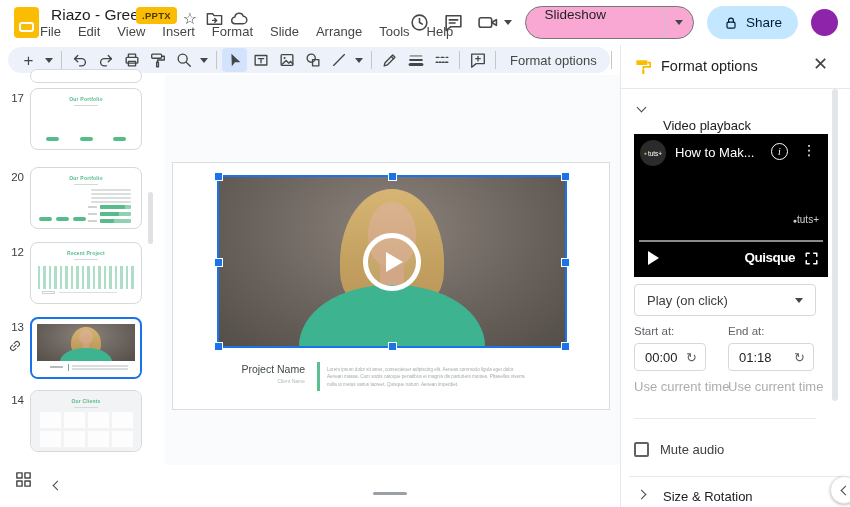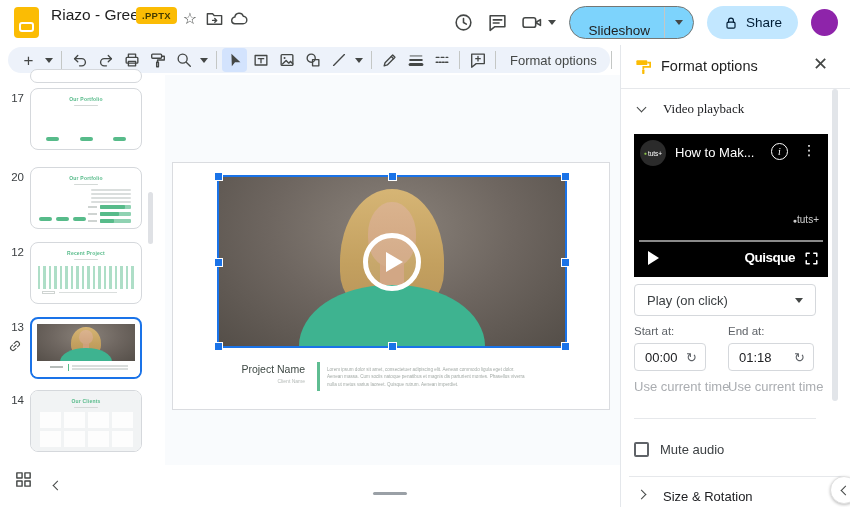--- a/index.html
+++ b/index.html
@@ -13,21 +13,21 @@
   
   .topbar { position:absolute; left:0; top:0; width:850px; height:45px; background:#fff; }
   .logo { position:absolute; left:14px; top:7px; width:25px; height:31px; background:#fbbc04; border-radius:4px; }
   .logo-inner { position:absolute; left:5px; top:15px; width:15px; height:10px; border:2.5px solid #fff; border-radius:3px; }
   .doc-title { position:absolute; left:51px; top:6px; font-size:15.5px; color:#1f1f1f; }
   .pptx-badge { position:absolute; left:136px; top:7px; background:#fbbc04; color:#453c00; font-size:9.5px; font-weight:bold; padding:3px 6px; border-radius:4px; letter-spacing:.3px; }
   .tb-ic { position:absolute; top:8px; width:20px; height:20px; display:flex; align-items:center; justify-content:center; color:#444746; }
   .menubar { position:absolute; left:40px; top:24px; display:flex; gap:17px; font-size:13px; color:#444746; }
   .menu-item { cursor:default; }
   .tb-right { position:absolute; right:12px; top:0; height:45px; display:flex; align-items:center; gap:13px; }
-  .pill-btn { display:flex; align-items:flex-end; height:33px; border:1px solid #747775; border-radius:17px; font-size:13.5px; color:#1f1f1f; overflow:hidden; background:#7dd3fc; }
+  .pill-btn { display:flex; align-items:flex-start; height:33px; border:1px solid #747775; border-radius:17px; font-size:13.5px; color:#1f1f1f; overflow:hidden; background:#f9a8d4;gap:44px; }
   .pill-main { padding:0 14px 0 18px; }
   .pill-caret { border-left:1px solid #c4c7c5; padding:0 10px; height:100%; display:flex; align-items:center; }
   .share-btn { display:flex; align-items:center; gap:7px; height:33px; background:#c2e7ff; border-radius:17px; padding:0 16px; font-size:13.5px; color:#001d35; font-weight:500;text-align:center; }
   .avatar { width:27px; height:27px; border-radius:50%; background:#8e24aa; }
   .caret { width:0; height:0; border-left:4px solid transparent; border-right:4px solid transparent; border-top:5px solid #444746; }
   .chev { display:inline-block; width:7px; height:7px; border-right:1.7px solid #444746; border-bottom:1.7px solid #444746; }
   .chev.down { transform:rotate(45deg); }
   .chev.up { transform:rotate(-135deg); }
   .chev.left { transform:rotate(135deg); }
   .chev.right { transform:rotate(-45deg); }
@@ -146,20 +146,31 @@
       <svg class="ic" width="19" height="19" viewBox="0 0 20 20">
           <path d="M2.5 5h5.5l1.8 2H17.5v9h-15z"></path>
           <path d="M8 12h4M10.3 10l2 2-2 2"></path>
         </svg>
     </span>
     <span class="tb-ic" style="left:229px;">
       <svg class="ic" width="19" height="19" viewBox="0 0 20 20">
           <path d="M5.5 15.5a3.5 3.5 0 0 1-.4-7A4.6 4.6 0 0 1 14 7.6a3.9 3.9 0 0 1-.5 7.9z"></path>
         </svg>
     </span>
+    <div class="menubar">
+      <span class="menu-item">File</span>
+      <span class="menu-item">Edit</span>
+      <span class="menu-item">View</span>
+      <span class="menu-item">Insert</span>
+      <span class="menu-item">Format</span>
+      <span class="menu-item">Slide</span>
+      <span class="menu-item">Arrange</span>
+      <span class="menu-item">Tools</span>
+      <span class="menu-item">Help</span>
+    </div>
     <div class="tb-right">
       <span>
         <svg class="ic" width="21" height="21" viewBox="0 0 20 20">
             <circle cx="10" cy="10" r="7"></circle>
             <path d="M10 6.2v3.8l2.7 1.6"></path>
           </svg>
       </span>
       <span>
         <svg class="ic" width="21" height="21" viewBox="0 0 20 20">
             <path d="M3 3.5h14V14H7.5L3 17.5z"></path>
@@ -469,21 +480,21 @@
             <rect x="8.6" y="13" width="2.4" height="5" rx="1" fill="#fbbc04"></rect>
           </svg>
       </span>
       <span class="p-title">Format options</span>
       <span class="p-close">✕</span>
     </div>
     <div class="p-div" style="top:43px;"></div>
 
     <div class="sec-row" style="top:53px;">
       <i class="chev down abs" style="left:17px; top:6px;"></i>
-      <span class="sec-label" style="top:3px;font-family:Liberation Serif, serif;">Video playback</span>
+      <span class="sec-label" style="top:20px;">Video playback</span>
     </div>
 
     <div class="preview">
       <div class="yt-avatar">
           <span class="leaf">●</span>
           <span>tuts+</span>
         </div>
       <span class="yt-title">How to Mak...</span>
       <span class="yt-info">i</span>
       <span class="yt-dots">⋮</span>

